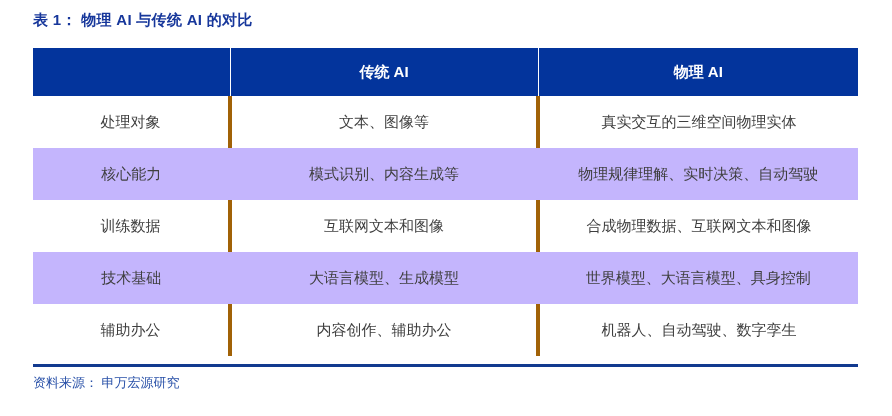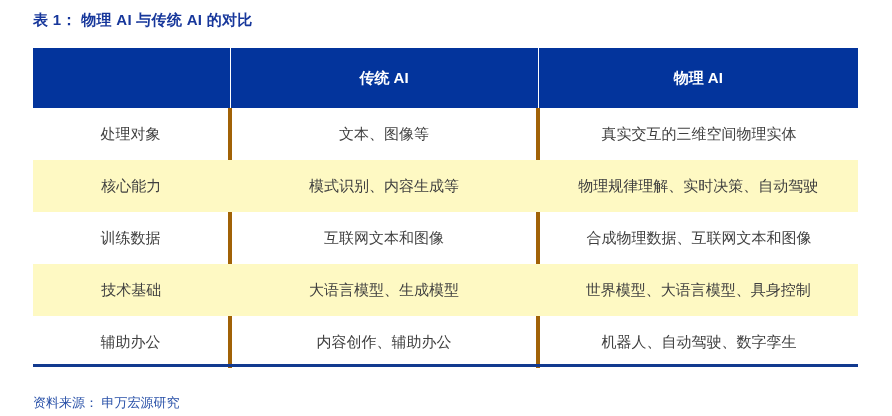--- a/index.html
+++ b/index.html
@@ -47,35 +47,35 @@
     table-layout: fixed;
   }
   table.data-table col.c1 { width: 197px; }
   table.data-table col.c2 { width: 308px; }
   table.data-table col.c3 { width: 320px; }
 
   thead tr {
     background: #03349c;
   }
   thead th {
-    height: 60px;
+    height: 48px;
     padding: 0;
     color: #ffffff;
     font-size: 15px;
     font-weight: bold;
     text-align: center;
     vertical-align: middle;
     border-right: 1px solid #ffffff;
   }
   thead th:last-child { border-right: none; }
   thead th.blank { border-right: 1px solid #ffffff; }
 
   tbody tr { height: 52px; }
   tbody tr.row-white { background: #ffffff; }
-  tbody tr.row-gray  { background: #fef9c3; }
+  tbody tr.row-gray  { background: #c4b5fd; }
 
   tbody td {
     height: 52px;
     padding: 0 4px;
     font-size: 15px;
     color: #3f3f3f;
     text-align: center;
     vertical-align: middle;
     white-space: nowrap;
     border-right: 4px solid #a16207;
@@ -95,21 +95,20 @@
   }
 
   
   .source-line {
     position: absolute;
     left: 33px;
     top: 374px;
     font-size: 13px;
     color: #2850a8;
     white-space: nowrap;
-    margin-top: 20px;
   }
 </style>
 </head>
 <body>
 
 <div class="page">
 
   <div class="table-title">表 1： 物理 AI 与传统 AI 的对比</div>
 
   <div class="table-wrap">

